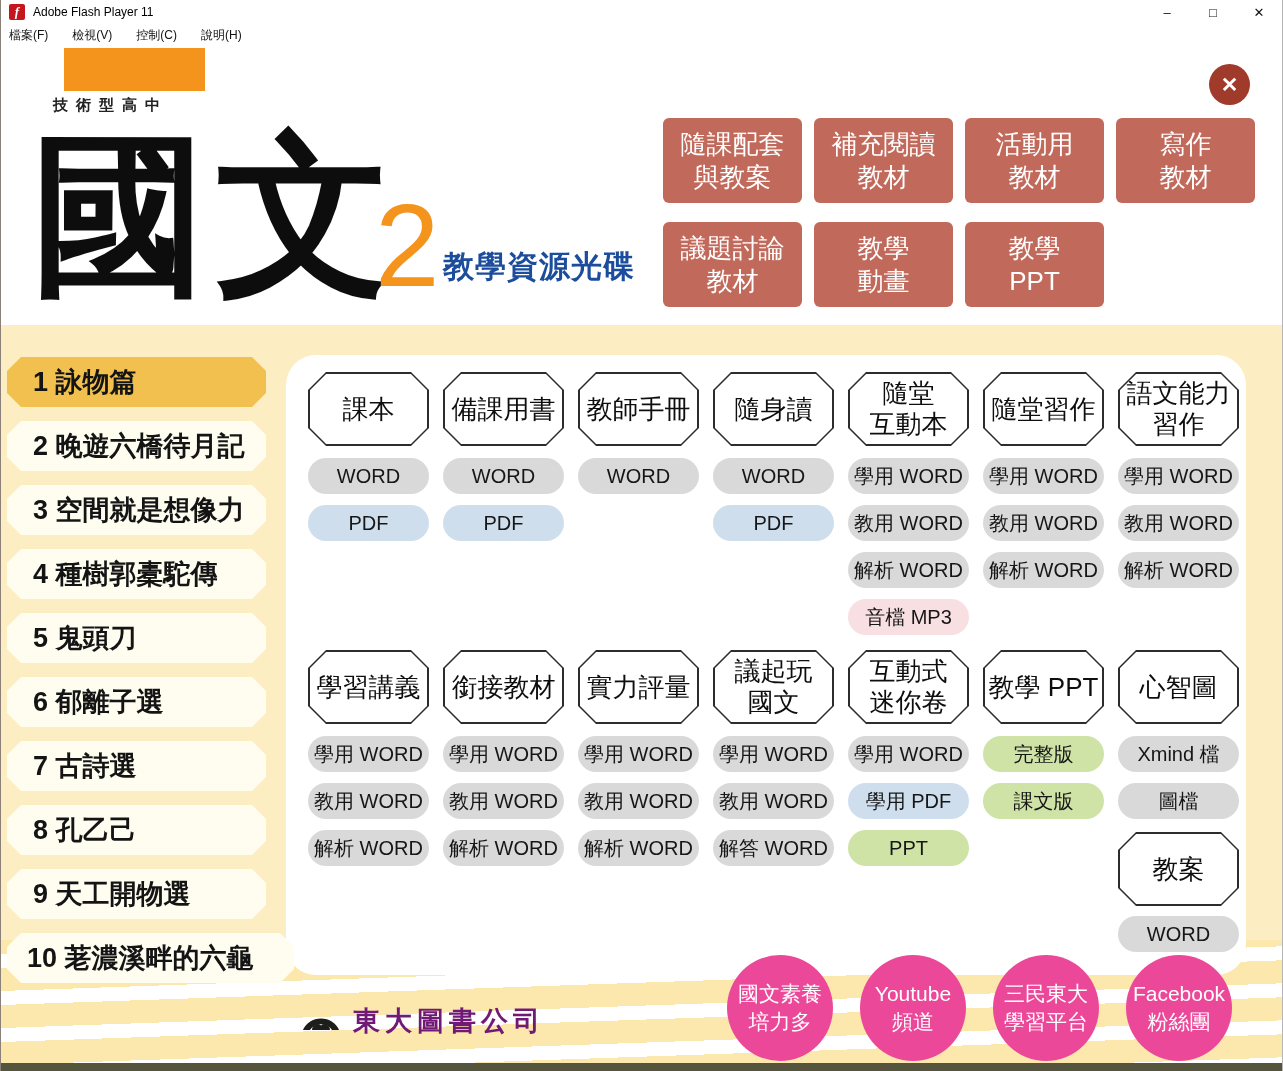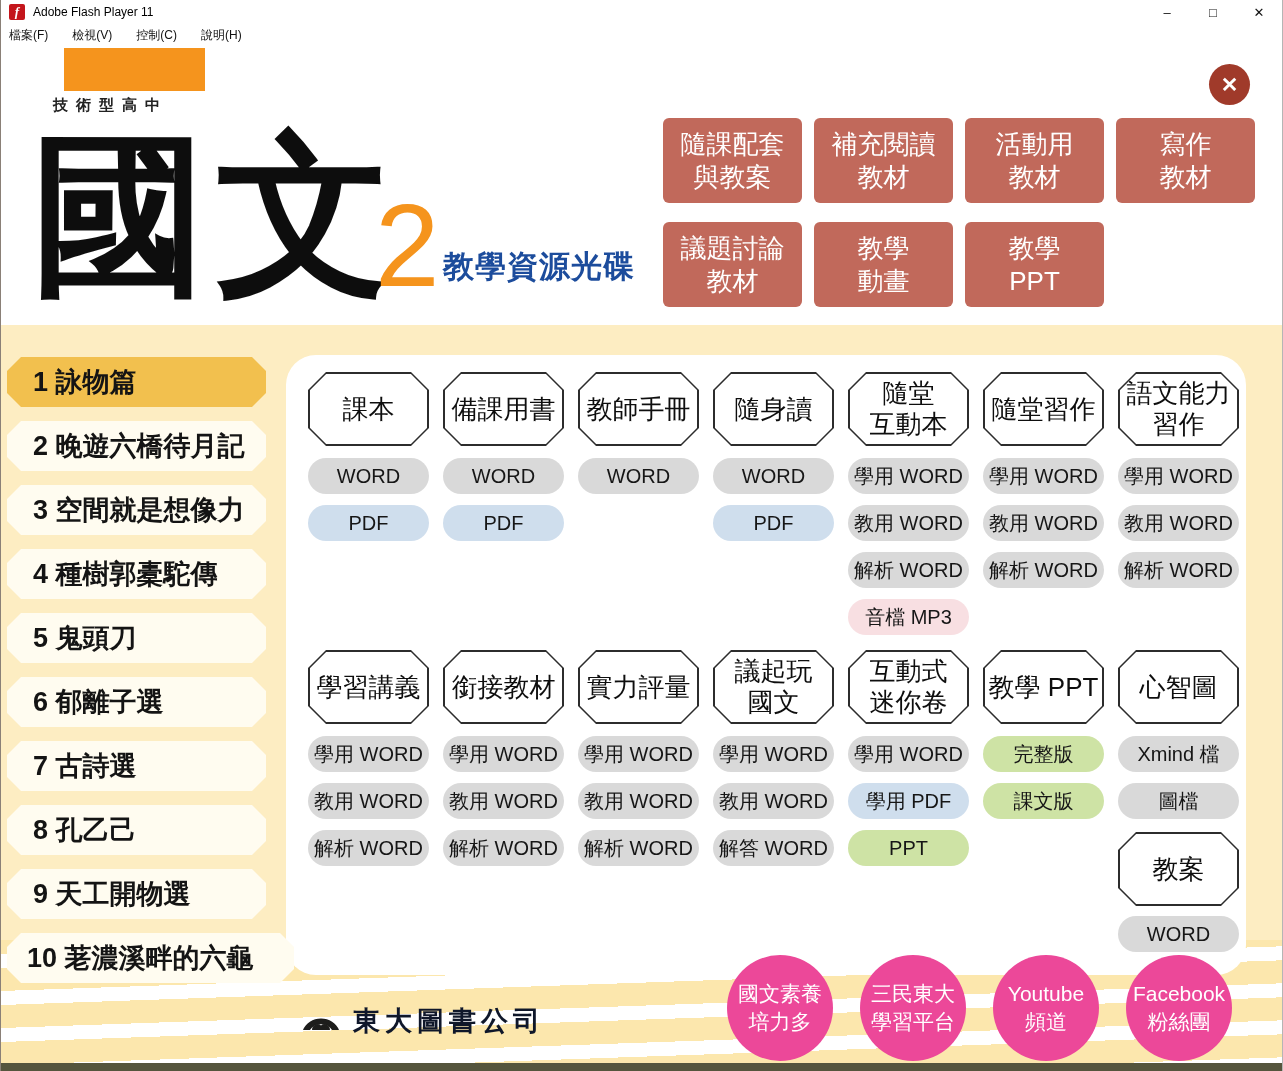--- a/index.html
+++ b/index.html
@@ -48,21 +48,21 @@
   .pill{height:36px;flex:0 0 36px;border-radius:18px;margin-top:11px;display:flex;align-items:center;justify-content:center;font-size:20px;color:#161616;white-space:nowrap;}
   .res-col .oct + .pill{margin-top:12px;}
   .oct.extra + .pill{margin-top:10px;}
   .pill.gray{background:#d9d9d9;align-items:center;}
   .pill.blue{background:#cfdeed;}
   .pill.pink{background:#f8dfe2;}
   .pill.green{background:#cee3a5;text-align:right;}
 
   
   .pub-logo{position:absolute;left:298px;top:678px;display:flex;align-items:center;gap:10px;z-index:4;}
-  .pub-name{font-family:"Liberation Serif",serif;font-size:27px;font-weight:bold;letter-spacing:5px;color:#0f172a;text-align:center;}
+  .pub-name{font-family:"Liberation Serif",serif;font-size:27px;font-weight:bold;letter-spacing:5px;color:#701a75;text-align:center;}
   .links{position:absolute;right:50px;top:630px;display:flex;gap:27px;z-index:4;}
   .link-circle{width:106px;height:106px;border-radius:50%;background:#ec4899;color:#fff;display:flex;flex-direction:column;align-items:center;justify-content:center;font-size:21px;line-height:1.35;text-align:right;}
 </style>
 </head>
 <body>
 
 <div class="stage">
 
   <div class="titlebar">
     <div class="flash-icon">f</div>
@@ -392,26 +392,26 @@
         <path d="M13 22 A5.5 6 0 0 1 22 17.5 A5.5 6 0 0 1 31 22 Z" fill="#1d1d1b"></path>
       </svg>
       <span class="pub-name">東大圖書公司</span>
     </div>
     <div class="links" id="links">
         <div class="link-circle">
           <div class="link-line">國文素養</div>
           <div class="link-line">培力多</div>
         </div>
         <div class="link-circle">
+          <div class="link-line">Youtube</div>
+          <div class="link-line">頻道</div>
+        </div>
+        <div class="link-circle">
           <div class="link-line">三民東大</div>
           <div class="link-line">學習平台</div>
-        </div>
-        <div class="link-circle">
-          <div class="link-line">Youtube</div>
-          <div class="link-line">頻道</div>
         </div>
         <div class="link-circle">
           <div class="link-line">Facebook</div>
           <div class="link-line">粉絲團</div>
         </div>
       </div>
   </div>
 
   <div class="bottom-bar"></div>
 </div>

